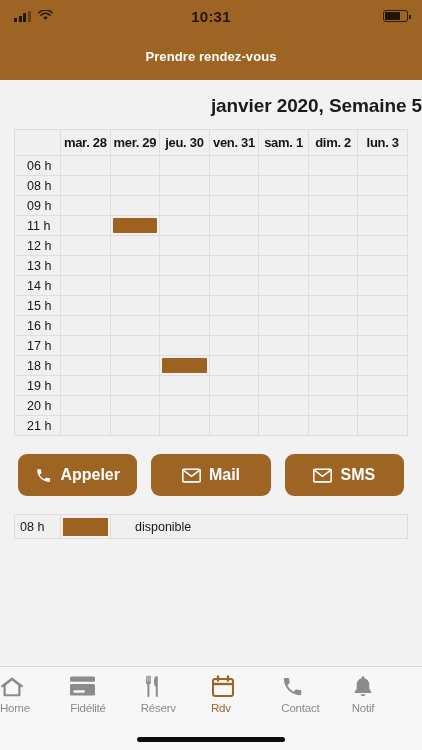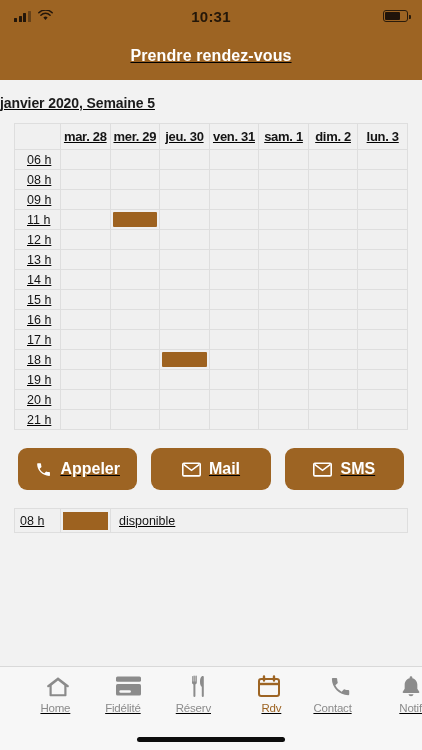--- a/index.html
+++ b/index.html
@@ -16,21 +16,20 @@
     -webkit-font-smoothing: antialiased;
   }
 
   .phone {
     position: relative;
     width: 422px;
     height: 750px;
     background: #f2f2f2;
     display: flex;
     flex-direction: column;
-    text-decoration: underline;
   }
 
   
   .status-bar {
     height: 32px;
     background: #9d6423;
     display: flex;
     align-items: center;
     padding: 0 14px;
     flex: 0 0 auto;
@@ -101,37 +100,37 @@
   .nav-header {
     background: #9d6423;
     height: 48px;
     display: flex;
     align-items: center;
     justify-content: center;
     flex: 0 0 auto;
   }
   .nav-title {
     color: #ffffff;
-    font-size: 16px;
+    font-size: 13px;
     font-weight: bold;
     letter-spacing: .1px;
   }
 
   
   .content {
     flex: 1 1 auto;
     background: #f2f2f2;
     overflow: hidden;
     display: flex;
     flex-direction: column;
   }
 
   .week-title {
-    text-align: left;
-    font-size: 14px;
+    text-align: right;
+    font-size: 19px;
     font-weight: bold;
     color: #1b1b1b;
     padding: 15px 0 12px;
     letter-spacing: -.1px;
   }
 
   
   .cal-wrap { padding: 0 14px; }
 
   table.calendar {
@@ -226,37 +225,37 @@
     color: #141414;
   }
   td.lg-hour { width: 46px; padding-left: 5px; white-space: nowrap; }
   td.lg-swatch { width: 50px; padding: 0; }
   td.lg-swatch span {
     display: block;
     margin: 2px;
     height: 18px;
     background: #9d6220;
   }
-  td.lg-text { padding-left: 8px; margin-left: 36px; }
+  td.lg-text { padding-left: 24px; margin-left: 36px; }
 
   
   .tab-bar {
     flex: 0 0 auto;
     height: 62px;
     background: #f7f7f7;
     border-top: 1px solid #d9d9d9;
     display: flex;
     align-items: flex-start;
     padding-top: 7px;
   }
   .tab {
     flex: 1 1 0;
     display: flex;
     flex-direction: column;
-    align-items: flex-end;
+    align-items: flex-start;
     gap: 4px;
     cursor: pointer;
   }
   .tab .tab-ico {
     height: 24px;
     display: flex;
     align-items: center;
     justify-content: center;
     color: #8b8b8b;
   }

